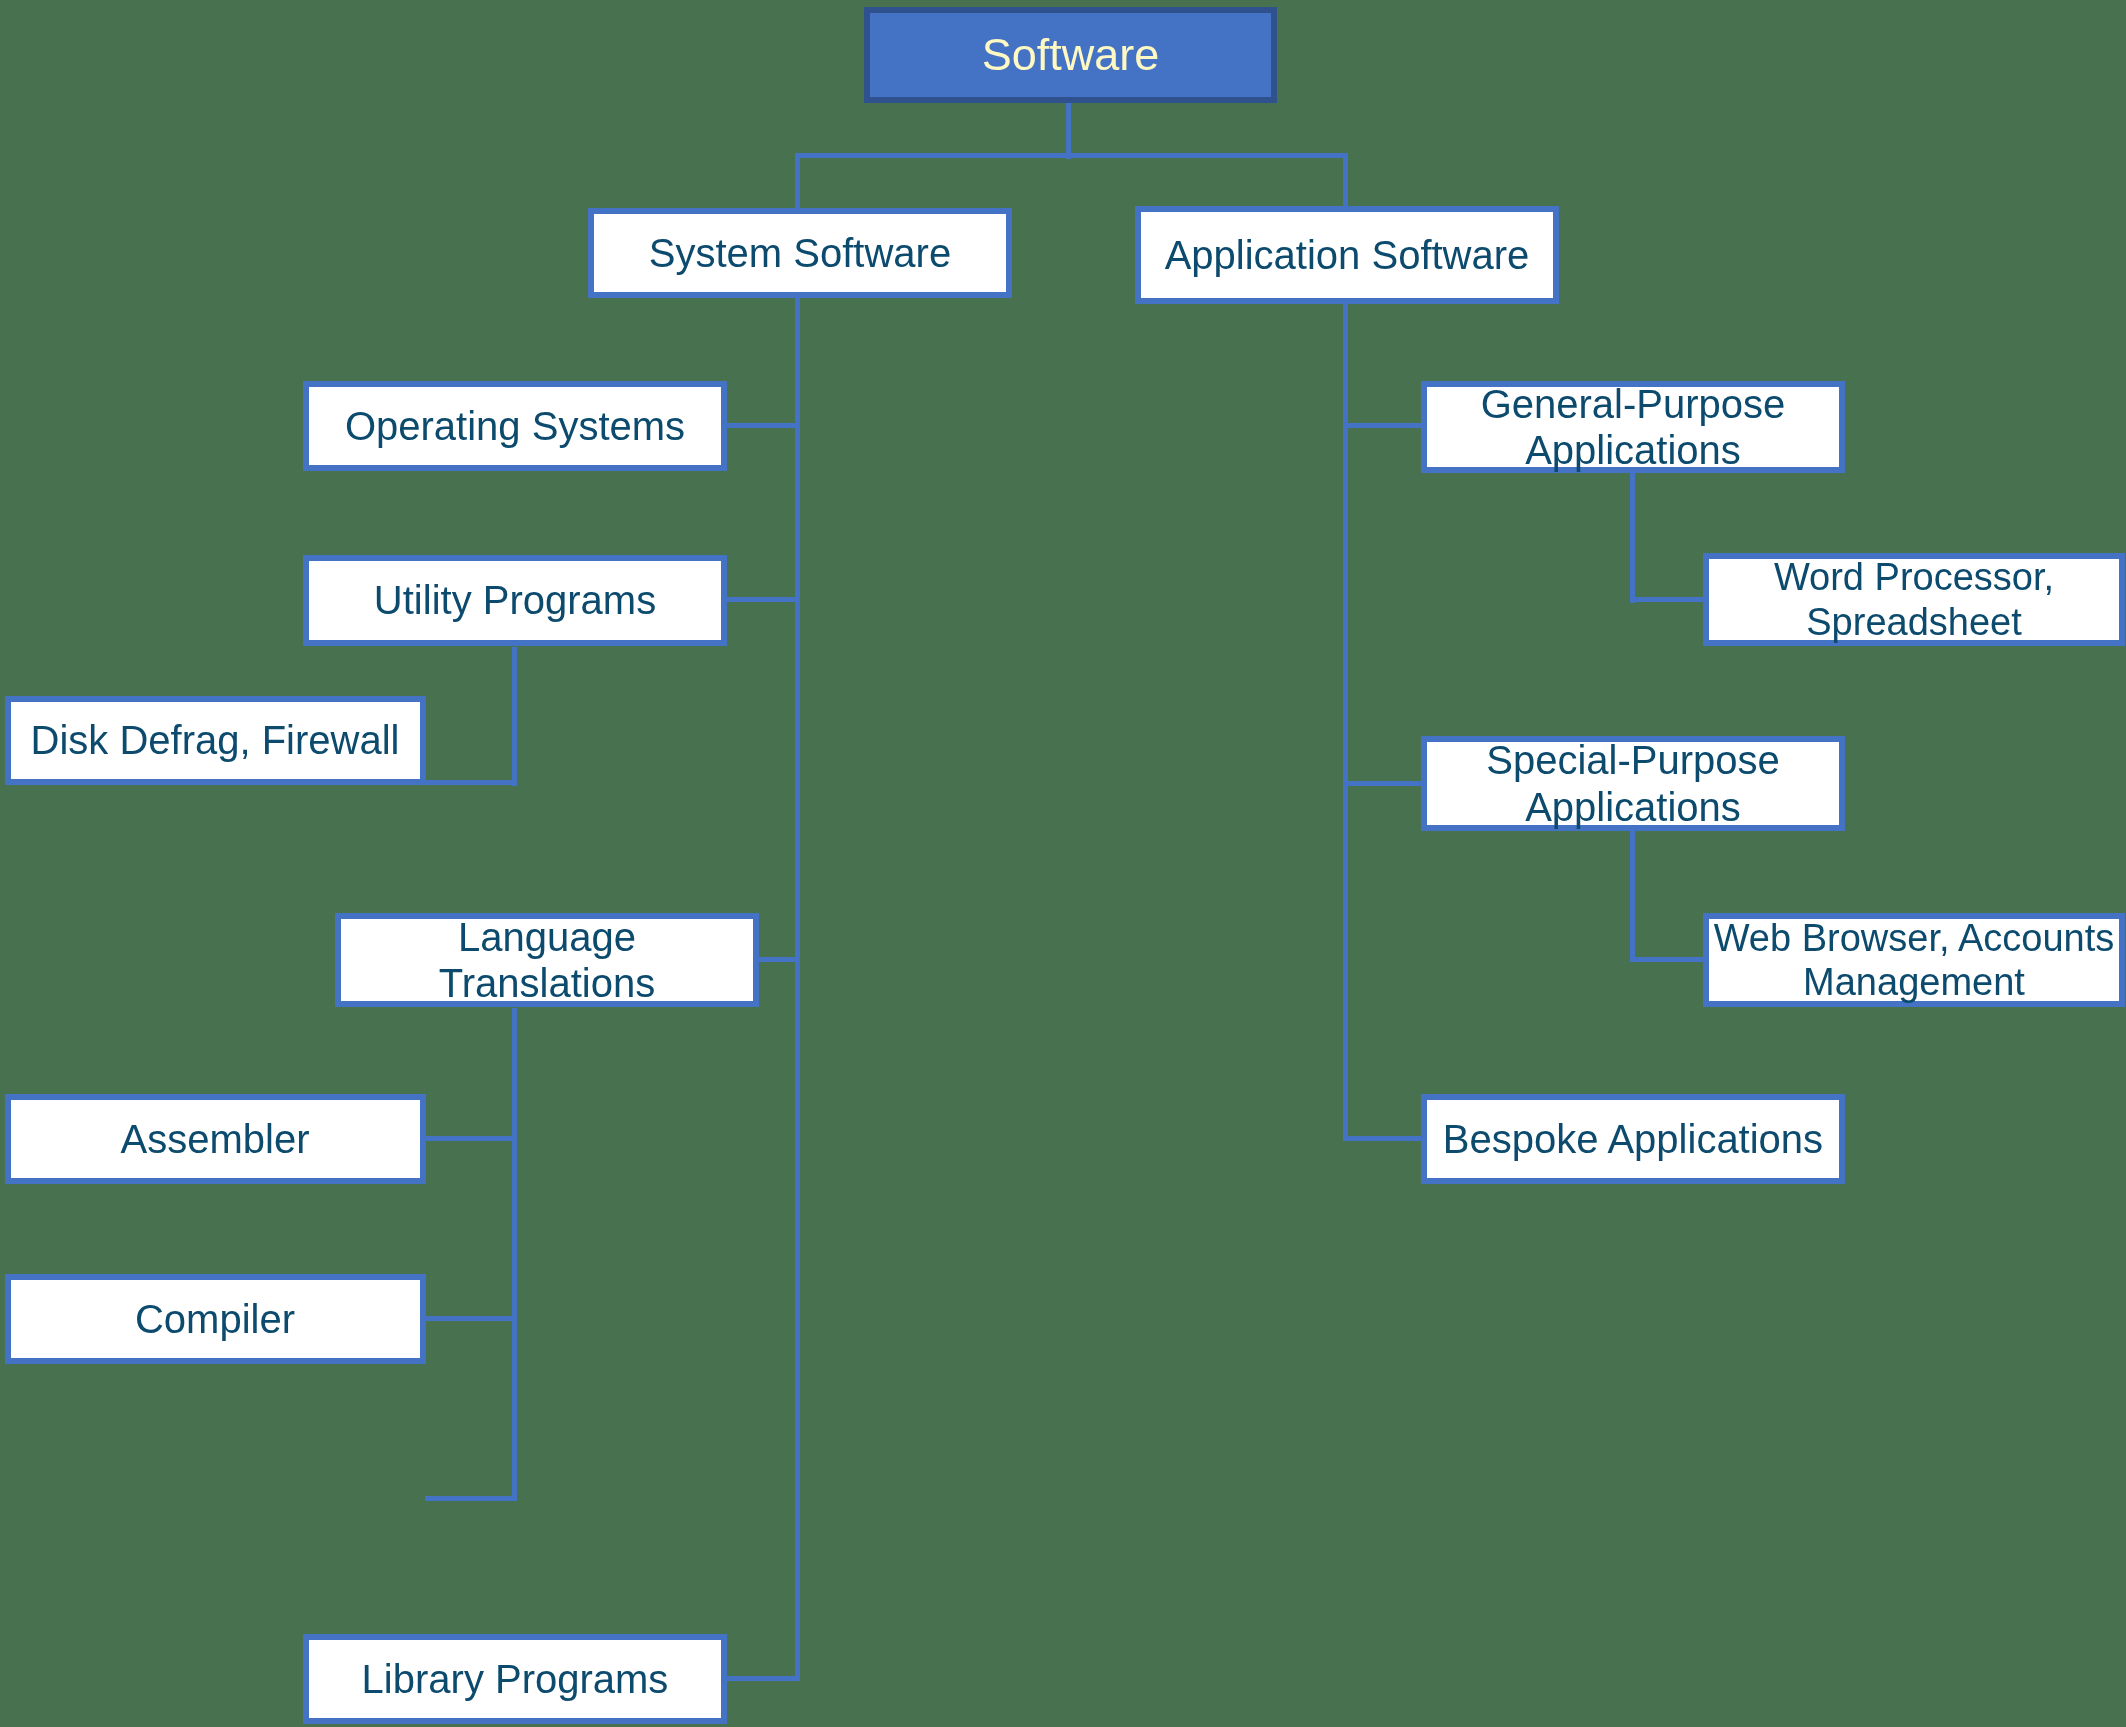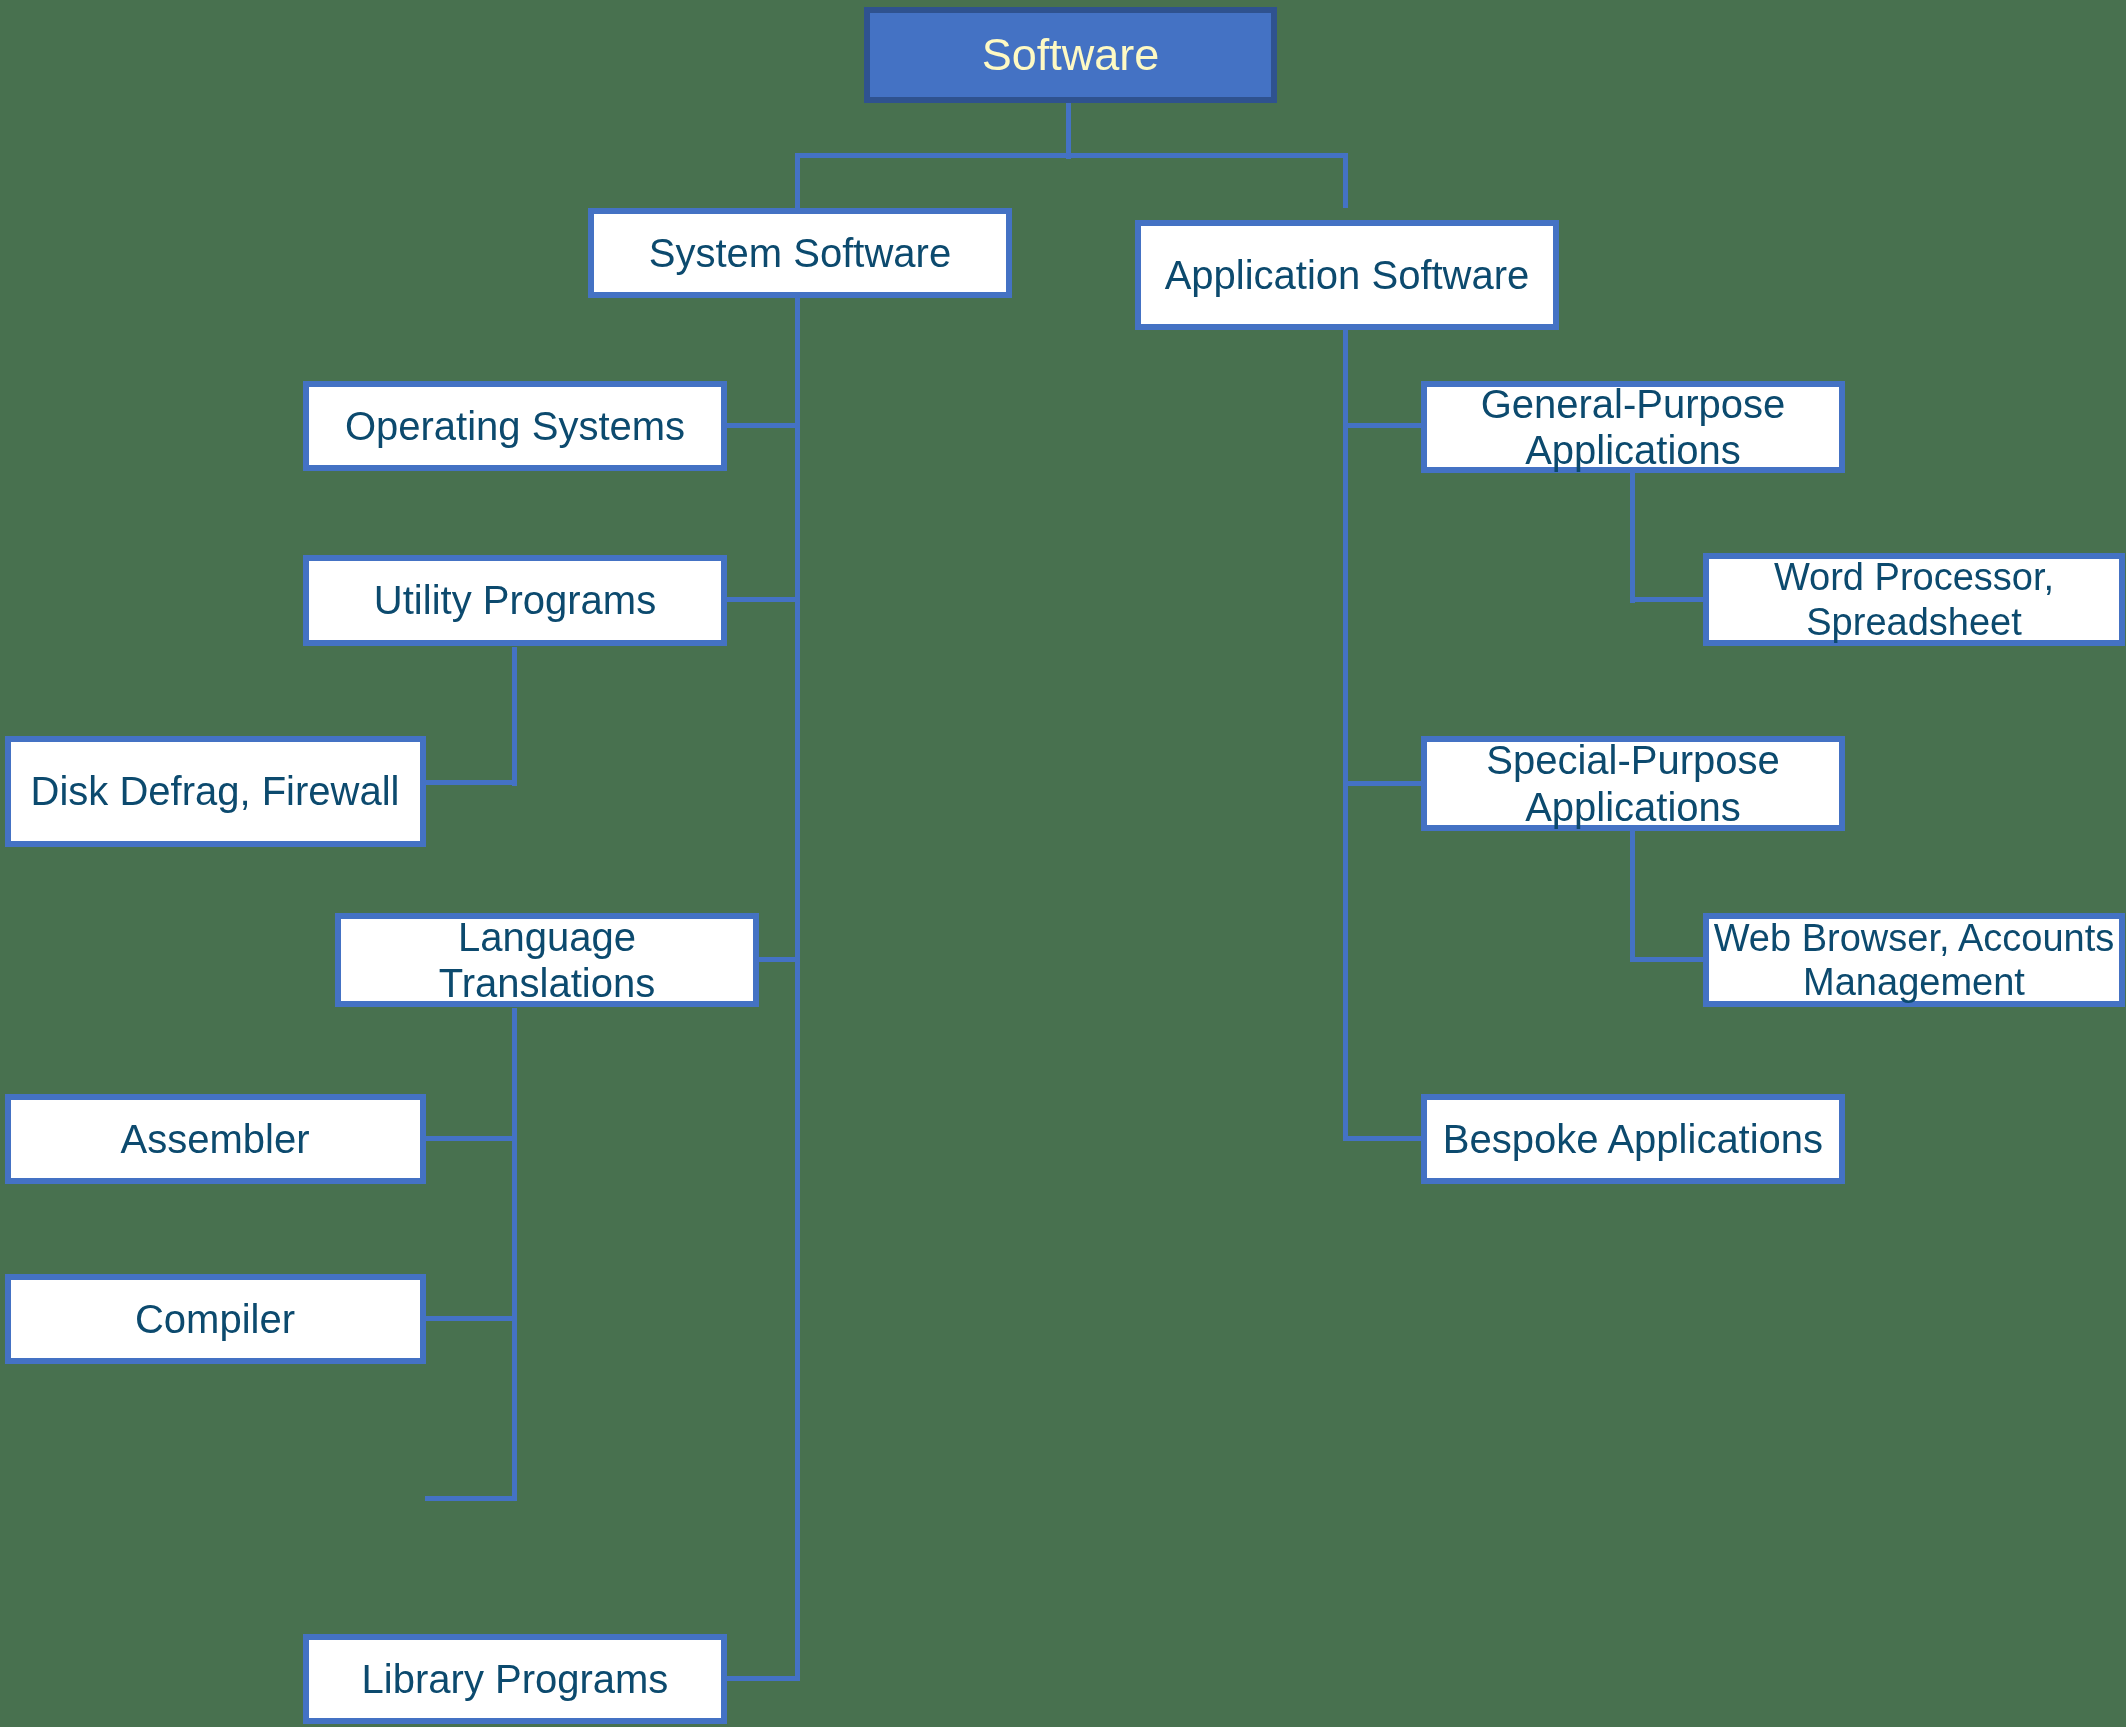--- a/index.html
+++ b/index.html
@@ -71,27 +71,27 @@
 
   <div class="line" style="left:1630px; top:473px;  width:5.4px;   height:130px;"></div>
   <div class="line" style="left:1630px; top:597px;  width:75px;  height:5.4px;"></div>
   <div class="line" style="left:1630px; top:831px;  width:5.4px;   height:130px;"></div>
   <div class="line" style="left:1630px; top:957px; width:75px;  height:5.4px;"></div>
 
   <div class="node root" style="left:864px; top:7.2px; width:413px; height:96px;">Software</div>
 
   <div class="node" style="left:588px; top:208px; width:424px; height:90px;">System Software</div>
 
-  <div class="node" style="left:1135px; top:220px; width:424px; height:110px;">Application Software</div>
+  <div class="node" style="left:1135px; top:206px; width:424px; height:98px;">Application Software</div>
 
   <div class="node" style="left:303px; top:381px; width:424px; height:90px;">Operating Systems</div>
 
   <div class="node" style="left:303px; top:555px; width:424px; height:91px;">Utility Programs</div>
 
-  <div class="node" style="left:4.5px; top:736px; width:421px; height:111px;">Disk Defrag, Firewall</div>
+  <div class="node" style="left:4.5px; top:696px; width:421px; height:89px;">Disk Defrag, Firewall</div>
 
   <div class="node" style="left:303px; top:913px; width:424px; height:94px;margin-left:32px;">Language
 Translations</div>
 
   <div class="node" style="left:4.5px; top:1094px; width:421px; height:90px;">Assembler</div>
 
   <div class="node" style="left:4.5px; top:1274px; width:421px; height:90px;">Compiler</div>
 
 
   <div class="node" style="left:303px; top:1634px; width:424px; height:90px;">Library Programs</div>

